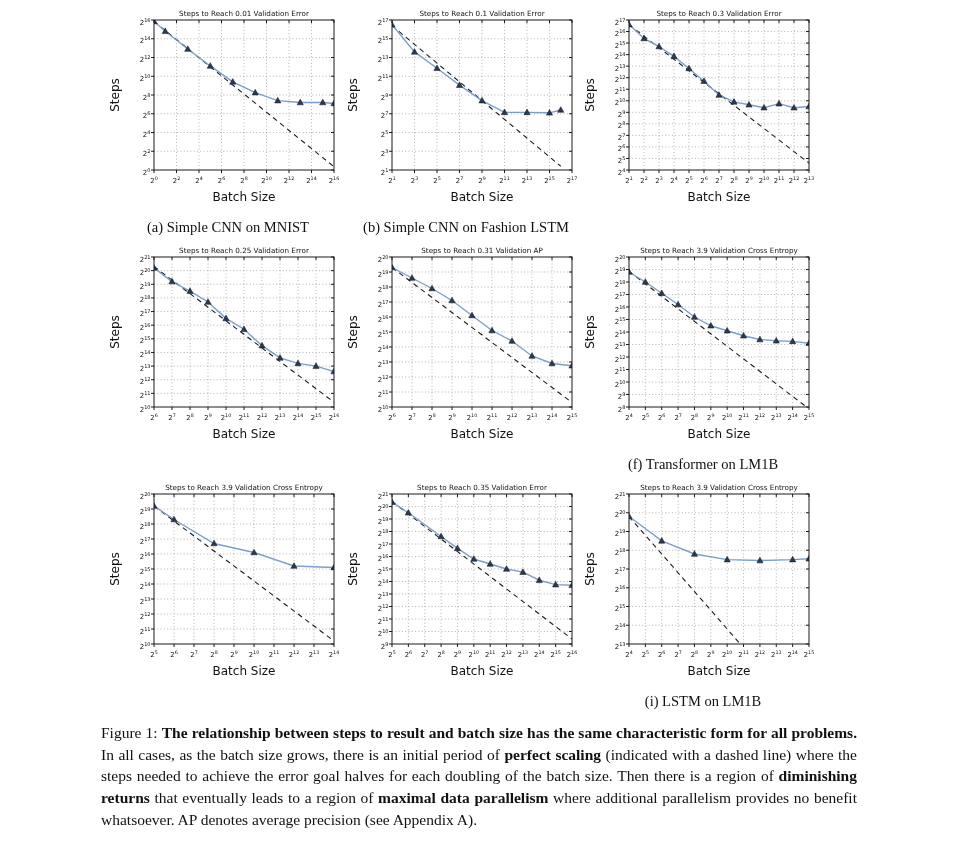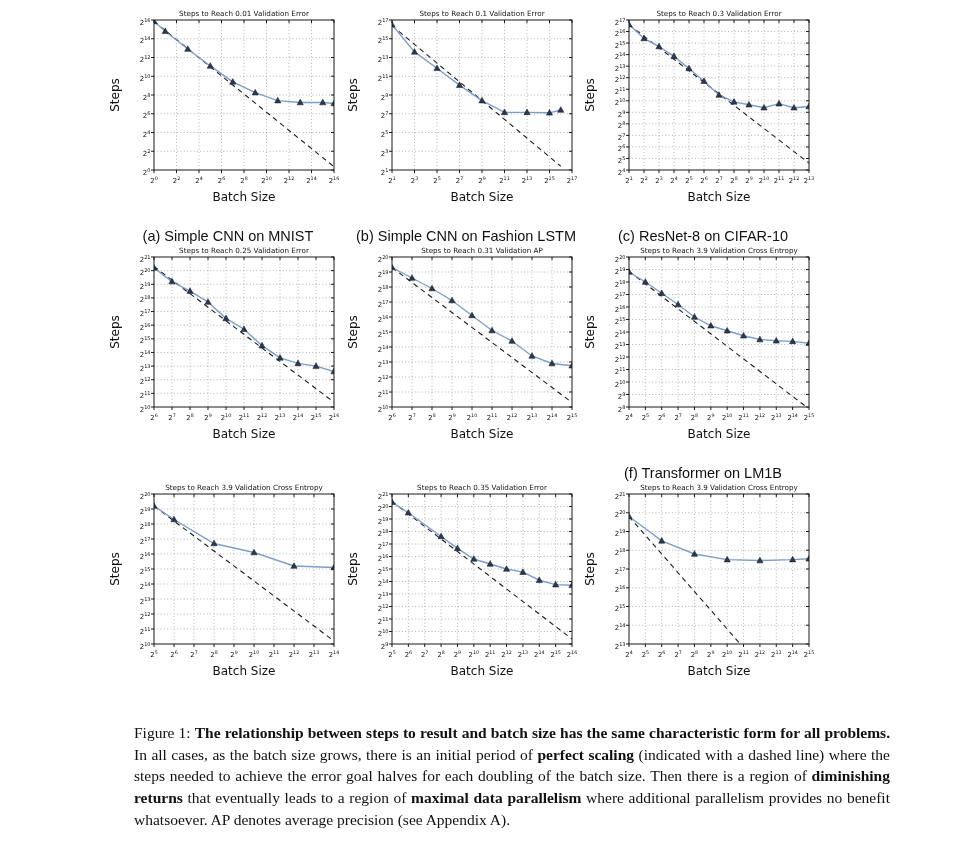--- a/index.html
+++ b/index.html
@@ -1,23 +1,23 @@
 <!DOCTYPE html>
 <html><head>
 <meta charset="utf-8">
 <style>
   html,body{margin:0;padding:0;background:#ffffff;}
   body{width:953px;height:860px;position:relative;font-family:"DejaVu Sans",sans-serif;}
   .figure{position:absolute;left:0;top:0;width:953px;height:860px;background:#fff;}
   .cell{position:absolute;width:240px;}
   .cell svg{display:block;}
-  .subcaption{width:240px;text-align:center;margin-top:22px;font-family:Liberation Sans, sans-serif;
+  .subcaption{width:240px;text-align:center;margin-top:13px;font-family:Liberation Serif, serif;
               font-size:14.5px;color:#111;}
   .figcaption{position:absolute;left:101px;top:722px;width:756px;text-align:justify;
-              font-family:"Liberation Serif","DejaVu Serif",serif;font-size:15.5px;line-height:1.4;color:#111;margin-left:33px;}
+              font-family:"Liberation Serif","DejaVu Serif",serif;font-size:15.5px;line-height:1.4;color:#111;}
   .figcaption .b{font-weight:bold;}
 </style>
 </head>
 <body>
 
 <div class="figure">
 
   <div class="cell" style="left:108px;top:6px;">
     <svg width="240" height="200">
         <defs>
@@ -359,21 +359,20 @@
           <text x="42.5" y="64.65384615384616" text-anchor="end" font-size="7" fill="#111111" font-family="&quot;DejaVu Sans&quot;,sans-serif">2<tspan font-size="5" dy="-3">13</tspan></text>
           <text x="42.5" y="53.11538461538461" text-anchor="end" font-size="7" fill="#111111" font-family="&quot;DejaVu Sans&quot;,sans-serif">2<tspan font-size="5" dy="-3">14</tspan></text>
           <text x="42.5" y="41.57692307692308" text-anchor="end" font-size="7" fill="#111111" font-family="&quot;DejaVu Sans&quot;,sans-serif">2<tspan font-size="5" dy="-3">15</tspan></text>
           <text x="42.5" y="30.03846153846152" text-anchor="end" font-size="7" fill="#111111" font-family="&quot;DejaVu Sans&quot;,sans-serif">2<tspan font-size="5" dy="-3">16</tspan></text>
           <text x="42.5" y="18.5" text-anchor="end" font-size="7" fill="#111111" font-family="&quot;DejaVu Sans&quot;,sans-serif">2<tspan font-size="5" dy="-3">17</tspan></text>
         </g>
         <text x="136" y="10" text-anchor="middle" font-size="7.2" fill="#111111" font-family="&quot;DejaVu Sans&quot;,sans-serif">Steps to Reach 0.3 Validation Error</text>
         <text x="136" y="195" text-anchor="middle" font-size="12" fill="#111111" font-family="&quot;DejaVu Sans&quot;,sans-serif">Batch Size</text>
         <text x="11" y="89" text-anchor="middle" font-size="12" fill="#111111" font-family="&quot;DejaVu Sans&quot;,sans-serif" transform="rotate(-90 11 89)">Steps</text>
       </svg>
-    <div class="subcaption">(c) ResNet-8 on CIFAR-10</div>
   </div>
 
   <div class="cell" style="left:108px;top:243px;">
     <svg width="240" height="200">
         <defs>
           <clipPath id="clip-d">
             <rect x="46" y="14" width="180" height="150"></rect>
           </clipPath>
         </defs>
         <g>
@@ -1090,16 +1089,17 @@
           <text x="42.5" y="93.5" text-anchor="end" font-size="7" fill="#111111" font-family="&quot;DejaVu Sans&quot;,sans-serif">2<tspan font-size="5" dy="-3">17</tspan></text>
           <text x="42.5" y="74.75" text-anchor="end" font-size="7" fill="#111111" font-family="&quot;DejaVu Sans&quot;,sans-serif">2<tspan font-size="5" dy="-3">18</tspan></text>
           <text x="42.5" y="56" text-anchor="end" font-size="7" fill="#111111" font-family="&quot;DejaVu Sans&quot;,sans-serif">2<tspan font-size="5" dy="-3">19</tspan></text>
           <text x="42.5" y="37.25" text-anchor="end" font-size="7" fill="#111111" font-family="&quot;DejaVu Sans&quot;,sans-serif">2<tspan font-size="5" dy="-3">20</tspan></text>
           <text x="42.5" y="18.5" text-anchor="end" font-size="7" fill="#111111" font-family="&quot;DejaVu Sans&quot;,sans-serif">2<tspan font-size="5" dy="-3">21</tspan></text>
         </g>
         <text x="136" y="10" text-anchor="middle" font-size="7.2" fill="#111111" font-family="&quot;DejaVu Sans&quot;,sans-serif">Steps to Reach 3.9 Validation Cross Entropy</text>
         <text x="136" y="195" text-anchor="middle" font-size="12" fill="#111111" font-family="&quot;DejaVu Sans&quot;,sans-serif">Batch Size</text>
         <text x="11" y="89" text-anchor="middle" font-size="12" fill="#111111" font-family="&quot;DejaVu Sans&quot;,sans-serif" transform="rotate(-90 11 89)">Steps</text>
       </svg>
+    <div class="subcaption">(i) LSTM on LM1B</div>
   </div>
 
   <div class="figcaption"><span class="">Figure 1: </span><span class="b">The relationship between steps to result and batch size has the same characteristic form for all problems.</span><span class=""> In all cases, as the batch size grows, there is an initial period of </span><span class="b">perfect scaling</span><span class=""> (indicated with a dashed line) where the steps needed to achieve the error goal halves for each doubling of the batch size. Then there is a region of </span><span class="b">diminishing returns</span><span class=""> that eventually leads to a region of </span><span class="b">maximal data parallelism</span><span class=""> where additional parallelism provides no benefit whatsoever. AP denotes average precision (see Appendix A).</span></div>
 </div>
 
 </body></html>

